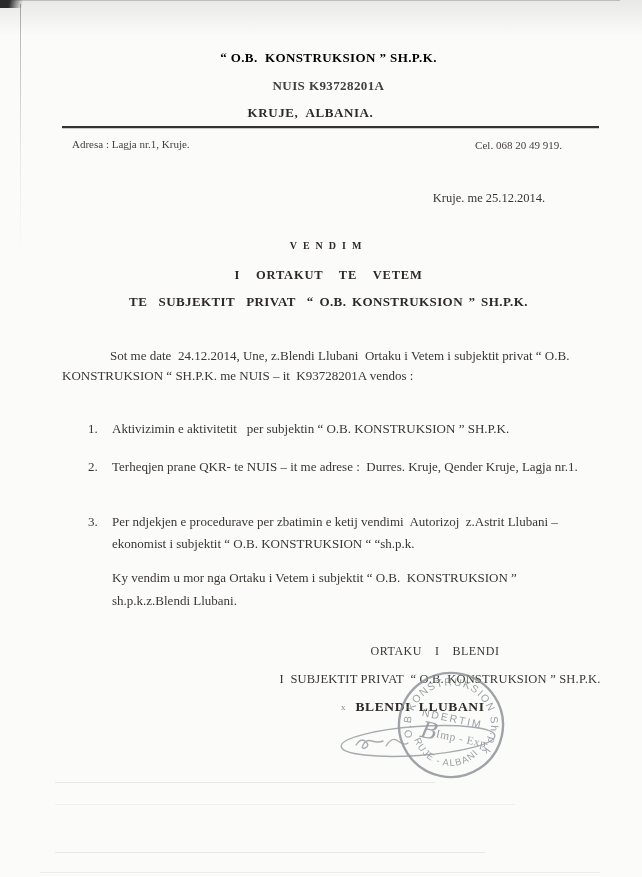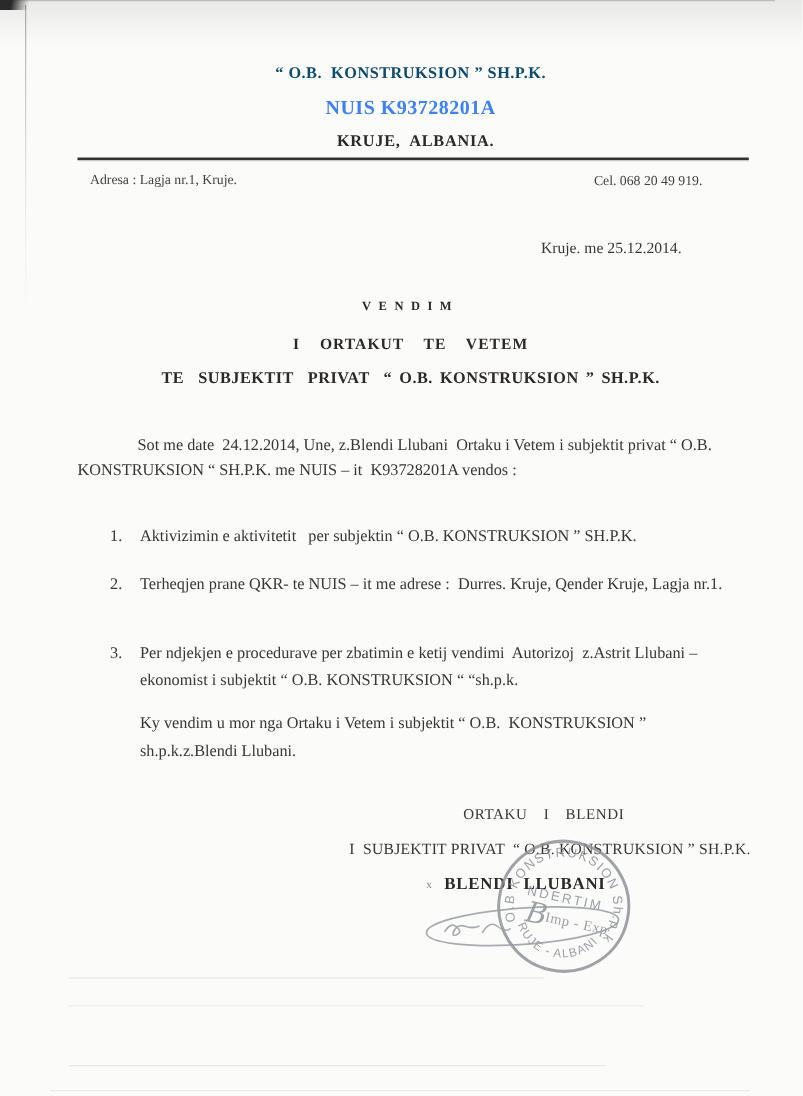--- a/index.html
+++ b/index.html
@@ -19,23 +19,23 @@
   .corner-wedge{position:absolute;left:0;top:0;width:30px;height:8px;
     background:linear-gradient(100deg,#2a2a2a 30%,rgba(90,90,90,.55) 55%,rgba(255,255,255,0) 75%);}
   .left-line{position:absolute;left:20px;top:4px;width:1px;height:250px;
     background:linear-gradient(to bottom,rgba(80,80,80,.45),rgba(150,150,150,.18) 60%,rgba(255,255,255,0));}
   .streak{position:absolute;height:1px;background:rgba(100,100,100,.12);}
   .s1{left:55px;top:782px;width:380px;}
   .s2{left:55px;top:804px;width:460px;background:rgba(100,100,100,.07);}
   .s3{left:55px;top:852px;width:430px;}
   .s4{left:40px;top:872px;width:560px;background:rgba(100,100,100,.10);}
   
-  .company{left:62px;top:50px;width:533px;font-size:13px;font-weight:bold;color:#0c4a6e;letter-spacing:.4px;}
-  .nuis{left:62px;top:78px;width:533px;font-size:16px;font-weight:bold;color:#3b82f6;letter-spacing:.4px;}
-  .location{left:66px;top:105px;width:533px;font-size:13px;font-weight:bold;color:#2d2a26;letter-spacing:.6px;}
+  .company{left:62px;top:50px;width:533px;font-size:13px;font-weight:bold;color:#000000;letter-spacing:.4px;}
+  .nuis{left:62px;top:78px;width:533px;font-size:13px;font-weight:bold;color:#404040;letter-spacing:.4px;}
+  .location{left:44px;top:105px;width:533px;font-size:13px;font-weight:bold;color:#2d2a26;letter-spacing:.6px;}
   .rule{position:absolute;left:62px;top:126px;width:537px;height:2px;background:#35332f;
     box-shadow:0 1px 0 rgba(53,51,47,.25);}
   .address{left:72px;top:138px;font-size:11px;color:#45423d;}
   .phone{left:440px;top:139px;width:157px;font-size:11px;color:#45423d;}
   .dateline{left:380px;top:191px;width:218px;font-size:12.5px;}
   
   .h1{left:62px;top:240px;width:533px;font-size:10px;font-weight:bold;letter-spacing:6px;color:#2d2a26;}
   .h2{left:62px;top:268px;width:533px;font-size:12.5px;font-weight:bold;letter-spacing:.8px;word-spacing:4px;color:#2d2a26;}
   .h3{left:62px;top:294px;width:533px;font-size:13px;font-weight:bold;letter-spacing:.4px;word-spacing:2px;color:#2d2a26;}
   

